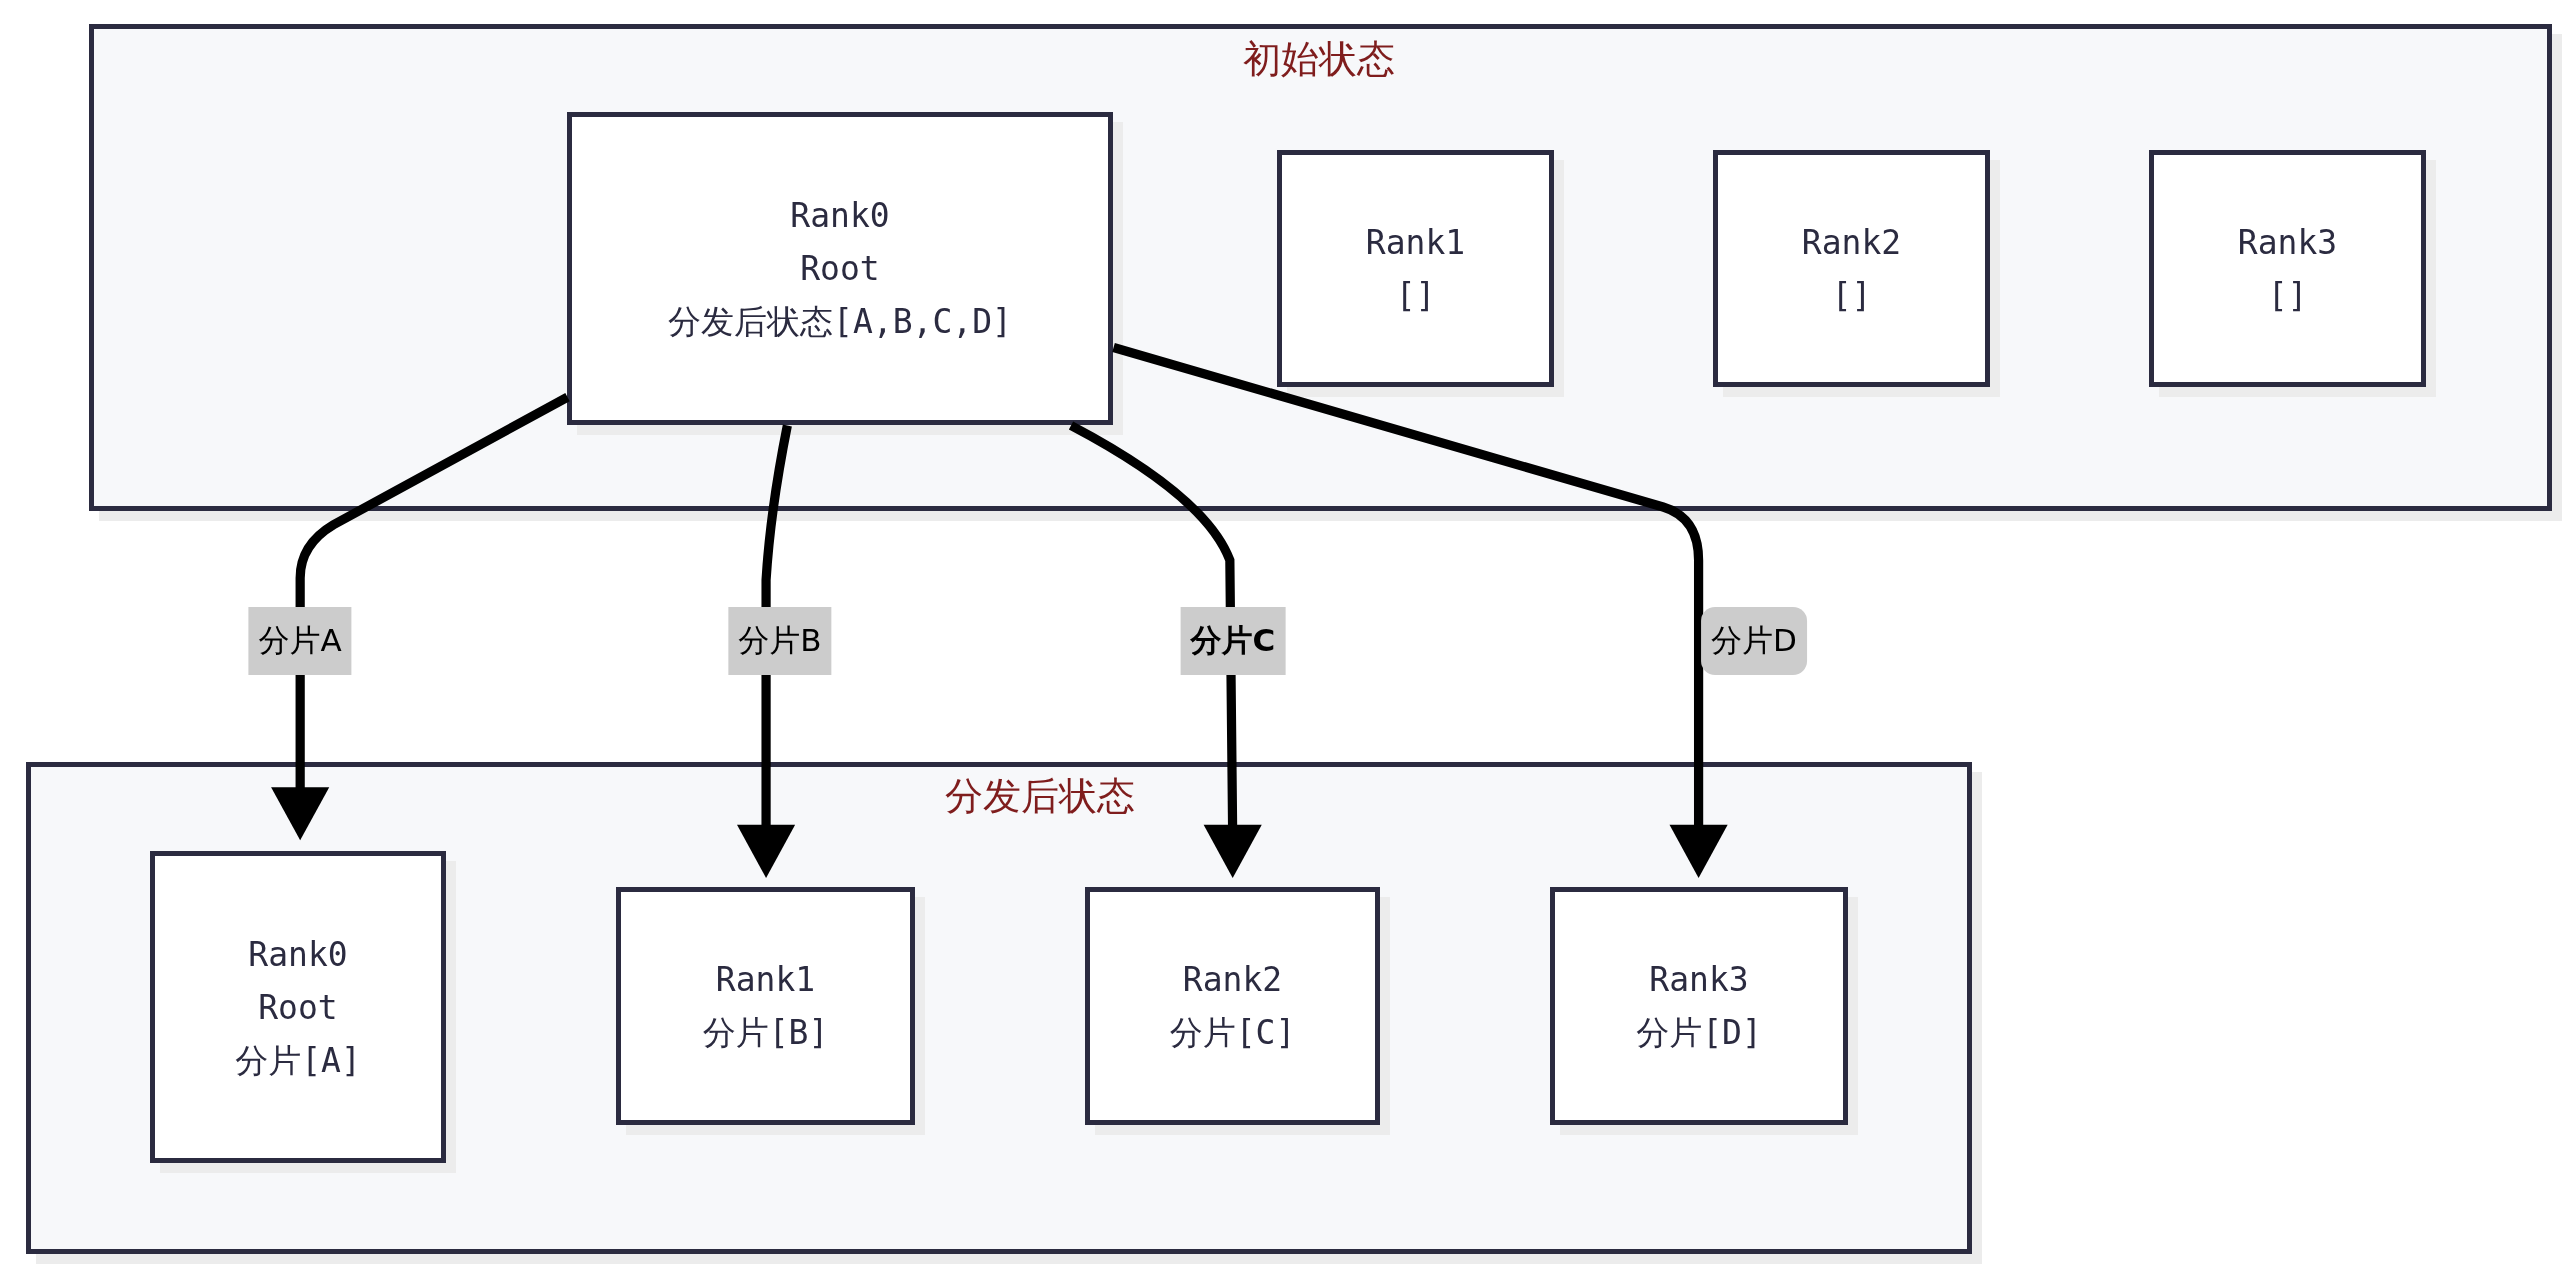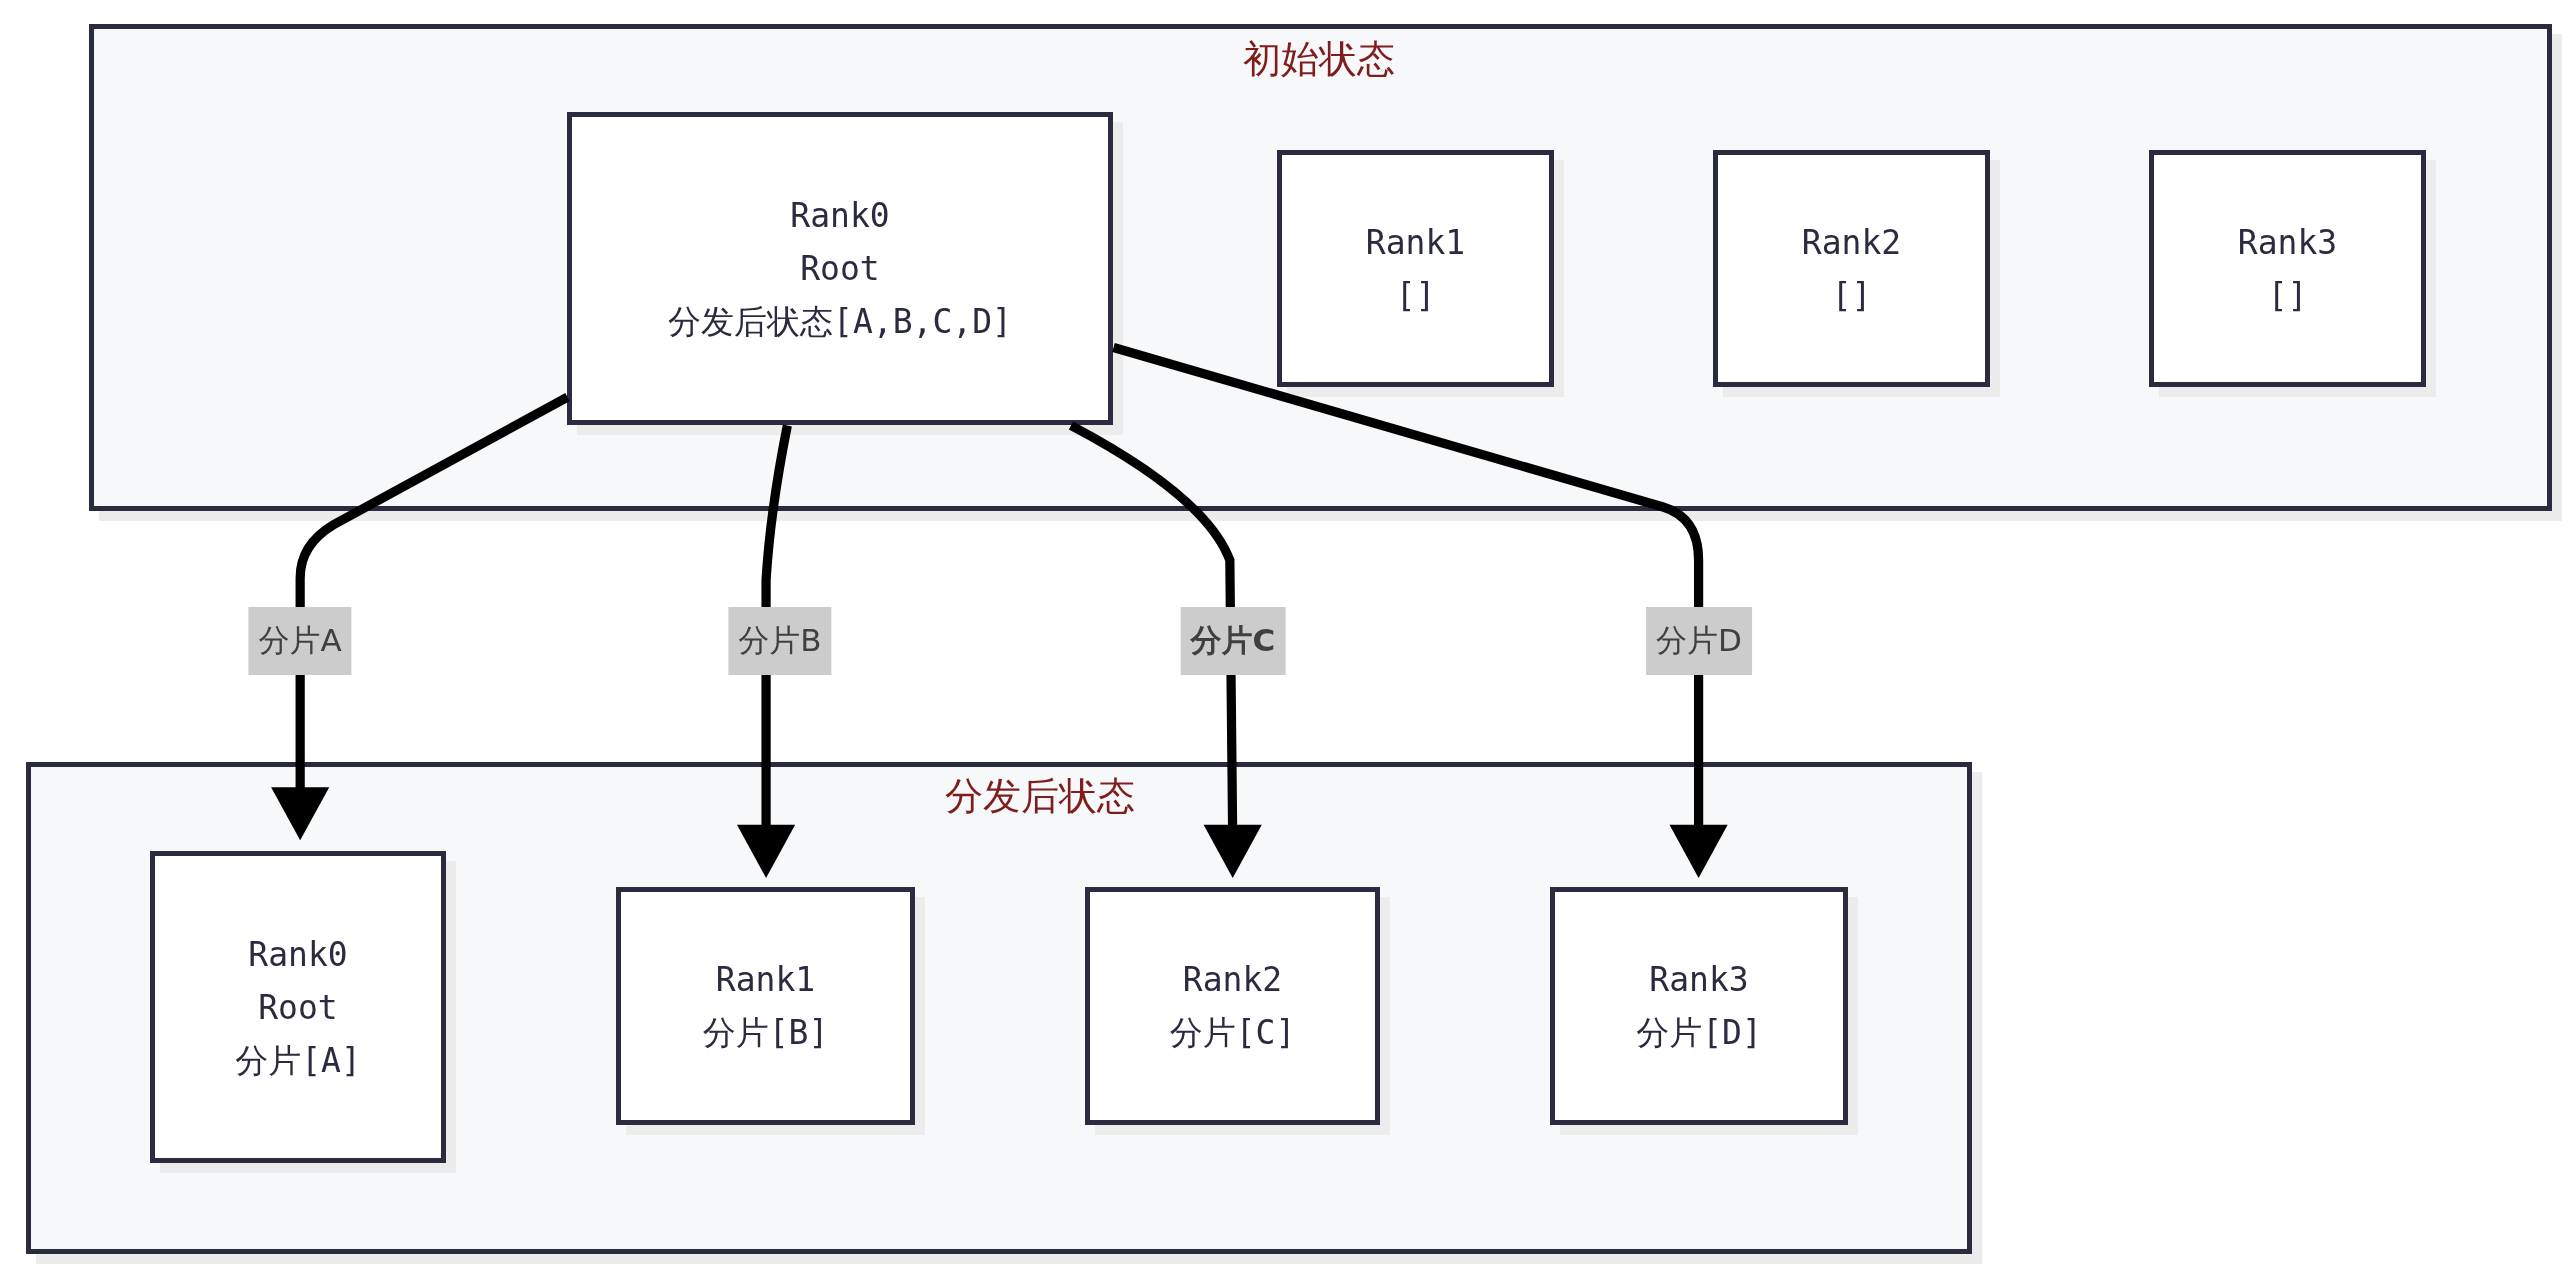--- a/index.html
+++ b/index.html
@@ -74,21 +74,21 @@
   }
   #edges polygon {
     fill: #000000;
     stroke: none;
   }
 
   
   .edge-label {
     position: absolute;
     background: #cccccc;
-    color: #404040;
+    color: #000000;
     font-size: 31px;
     line-height: 1;
     padding: 18.4px 10px;
     white-space: nowrap;
     transform: translateX(-50%);
     font-family: "DejaVu Sans", "Liberation Sans", sans-serif;
   }
 </style>
 </head>
 <body>
@@ -162,16 +162,16 @@
 
     <g>
       <path d="M 1570,490 L 2345,715 Q 2395,730 2395,790 L 2395,1180"></path>
       <polygon points="2395,1238 2354,1163 2436,1163"></polygon>
     </g>
   </svg>
 
   <div class="edge-label" style="left:300px; top:607px;">分片A</div>
   <div class="edge-label" style="left:780px; top:607px;">分片B</div>
   <div class="edge-label" style="left:1233px; top:607px;font-weight:bold;">分片C</div>
-  <div class="edge-label" style="left:1699px; top:607px;">分片D</div>
+  <div class="edge-label" style="left:1754px; top:607px;border-radius:14px;">分片D</div>
 
 </div>
 
 
 </body></html>

